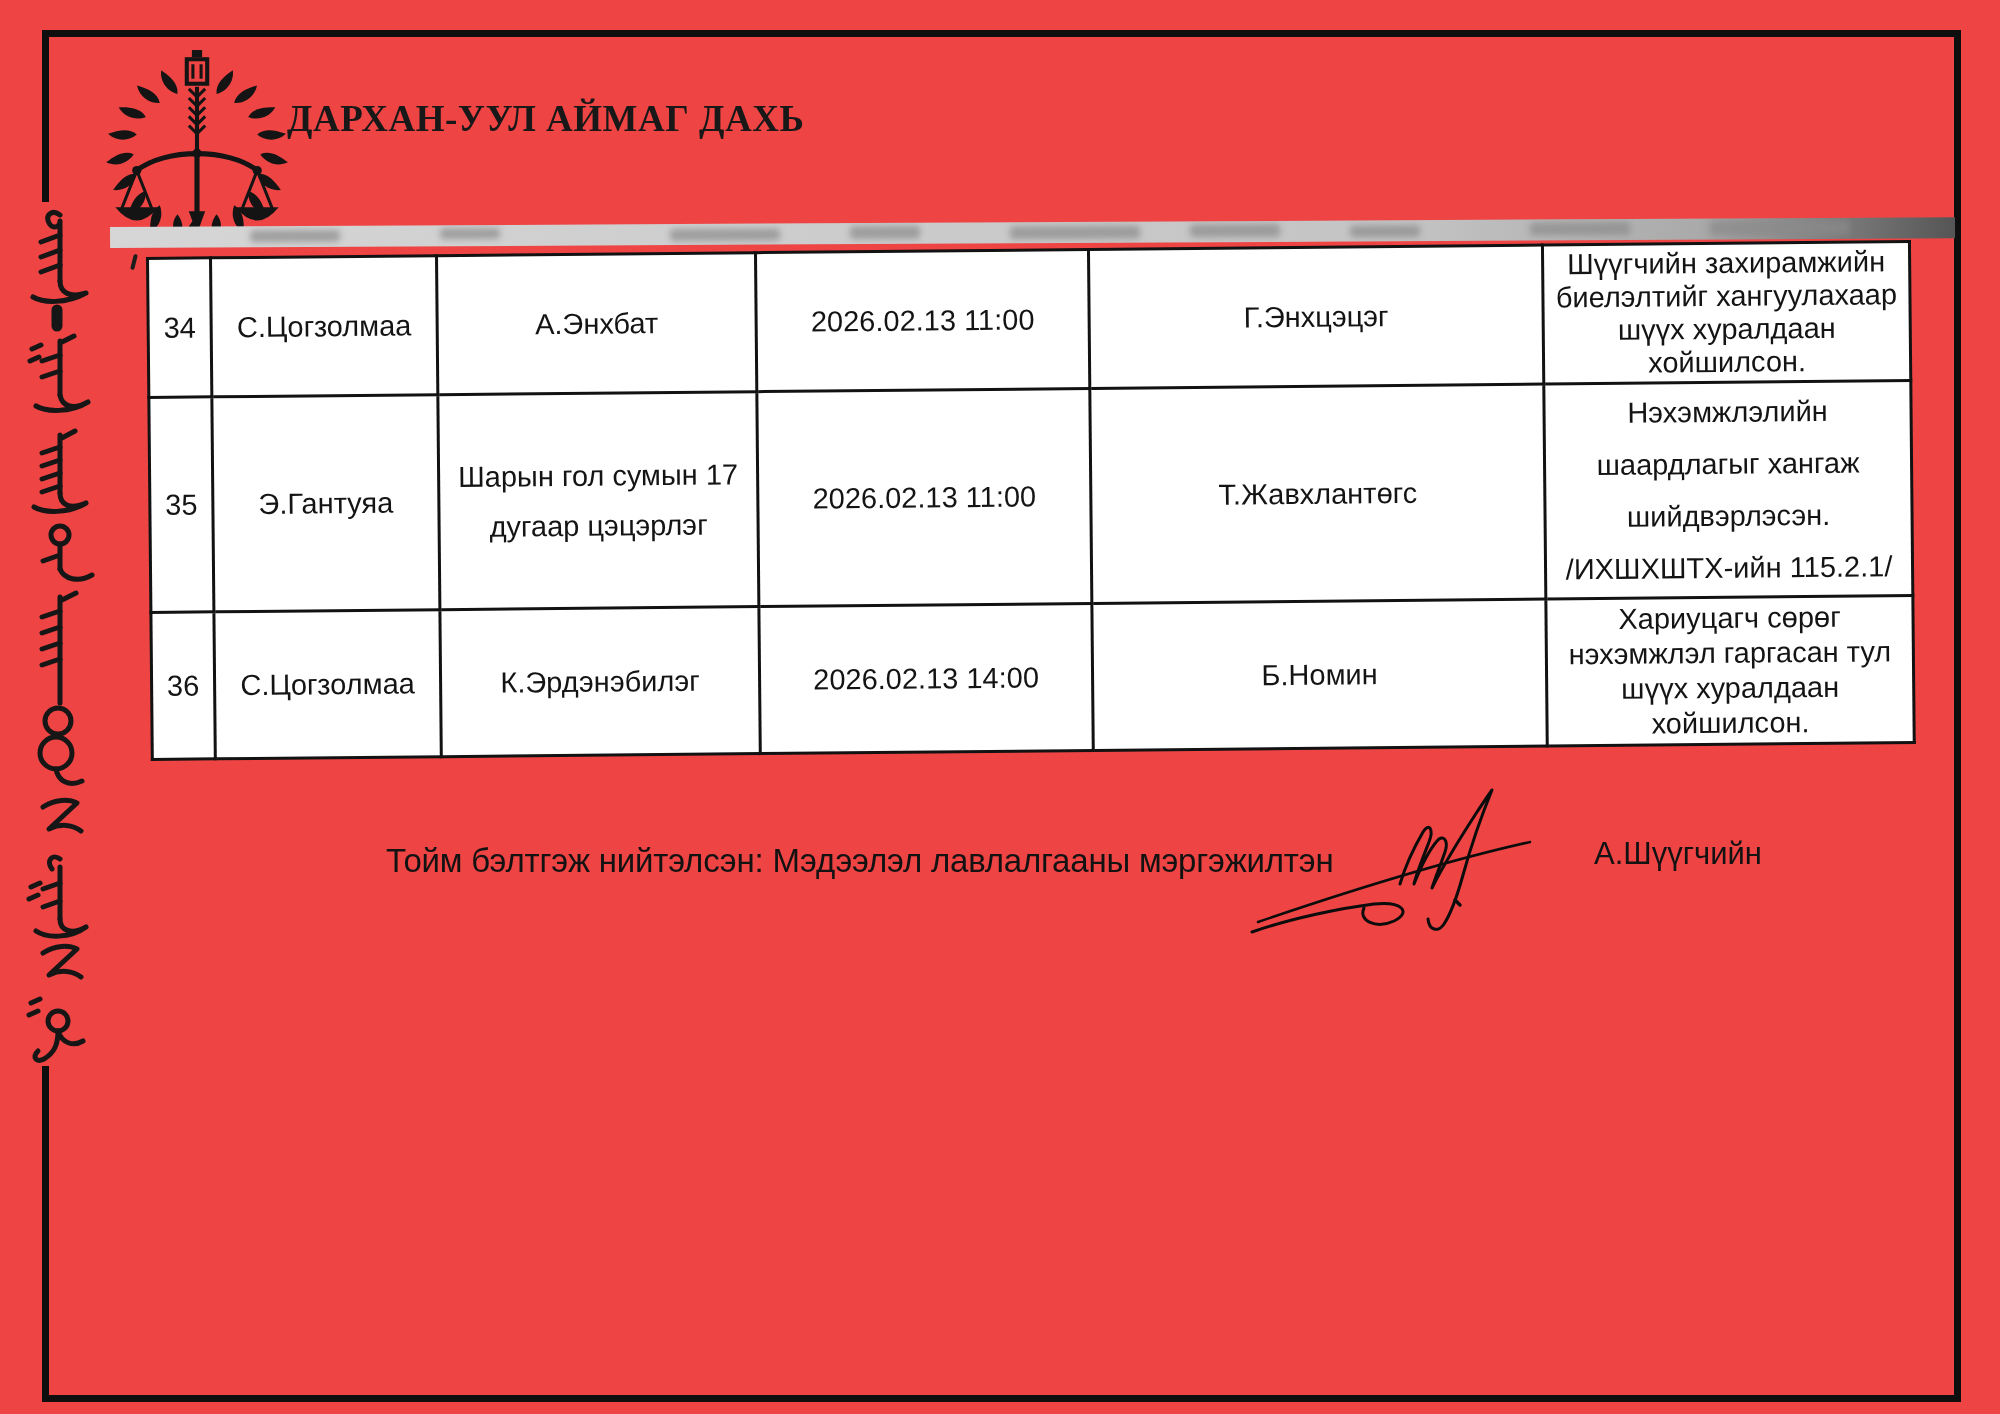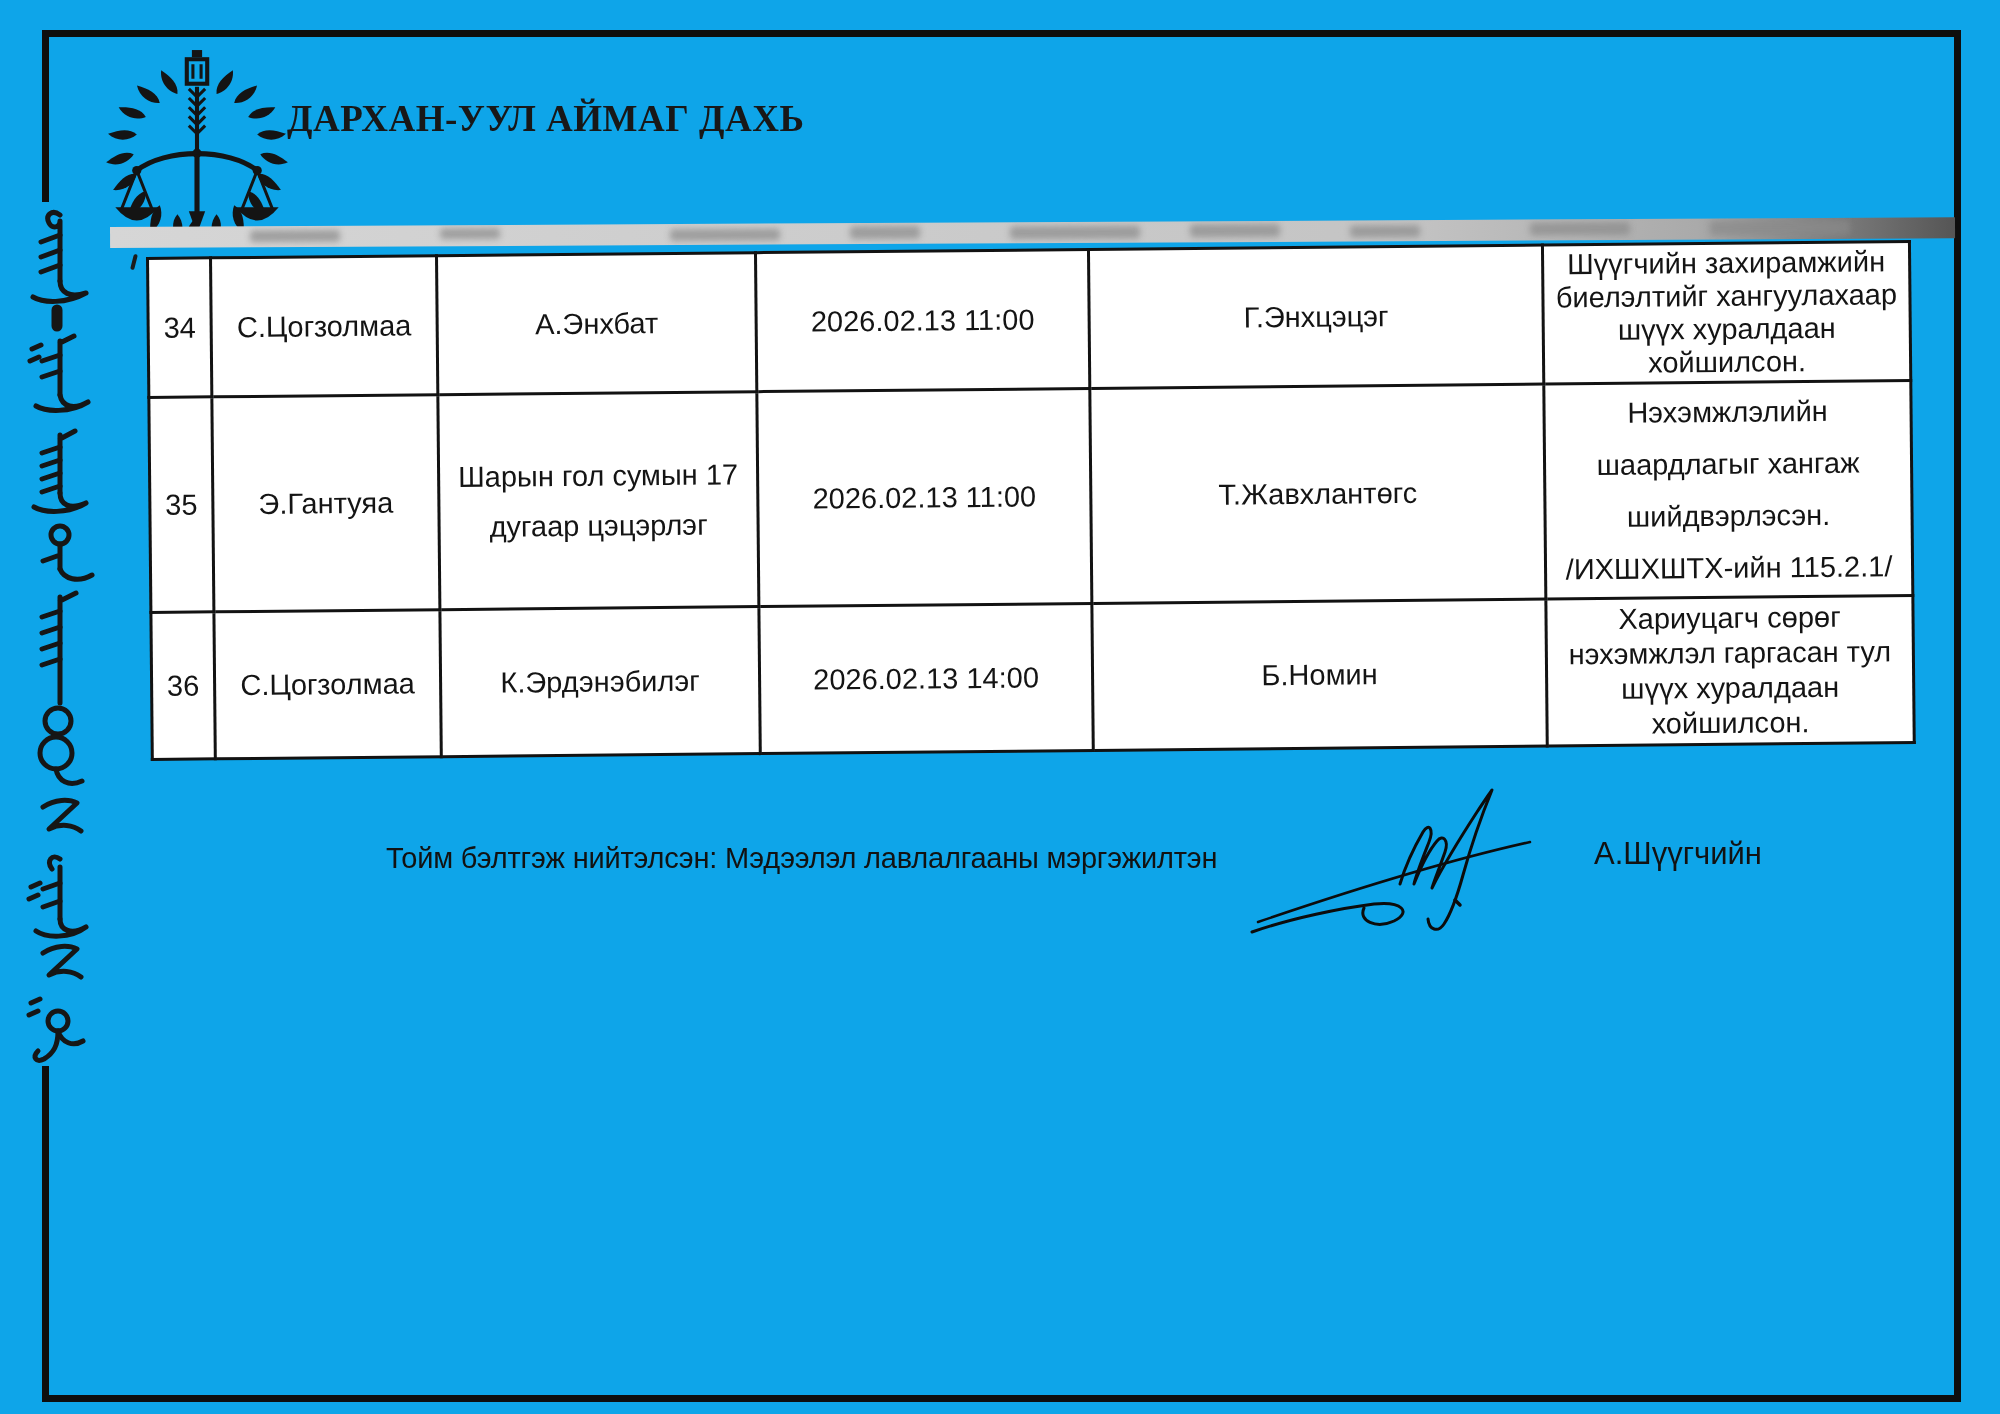--- a/index.html
+++ b/index.html
@@ -1,16 +1,16 @@
 <!DOCTYPE html>
 <html><head>
 <meta charset="utf-8">
 <style>
   html,body{margin:0;padding:0;background:#ffffff;}
-  .page{position:relative;width:2000px;height:1414px;background:#0ea5e9;overflow:hidden;
+  .page{position:relative;width:2000px;height:1414px;background:#ef4444;overflow:hidden;
         font-family:"Liberation Sans",sans-serif;color:#141414;}
   .abs{position:absolute;}
 
   
   .fr{position:absolute;background:#0e0e0e;}
   .fr-top{left:42px;top:30px;width:1919px;height:7px;}
   .fr-right{left:1954px;top:30px;width:7px;height:1372px;}
   .fr-bottom{left:42px;top:1395px;width:1919px;height:7px;}
   .fr-left-a{left:42px;top:30px;width:7px;height:172px;}
   .fr-left-b{left:42px;top:1066px;width:7px;height:336px;}
@@ -43,21 +43,21 @@
   td.cnum{font-size:30px;}
   td.dec{font-size:27px;}
   .ln{display:block;}
   td.cparty .ln{line-height:50px;}
   tr.r0{height:136px;} tr.r1{height:215px;} tr.r2{height:143px;}
   tr.r0 td.dec .ln{line-height:33px;}
   tr.r1 td.dec .ln{line-height:52px;}
   tr.r2 td.dec .ln{line-height:35px;}
 
   
-  .foot-label{left:386px;top:842px;font-size:29px;letter-spacing:-.2px;color:#121212;white-space:nowrap;}
+  .foot-label{left:386px;top:842px;font-size:33px;letter-spacing:-.2px;color:#121212;white-space:nowrap;}
   .signer{left:1594px;top:836px;font-size:31px;color:#121212;white-space:nowrap;}
   .sig{left:1250px;top:772px;width:292px;height:168px;}
   .sig svg{width:100%;height:100%;display:block;}
   .sig path{stroke:#0c0c0c;fill:none;stroke-linecap:round;stroke-linejoin:round;}
 
   
   .logo .solid{fill:#141414;stroke:none;}
   .logo .line{fill:none;stroke:#141414;}
 </style>
 </head>

